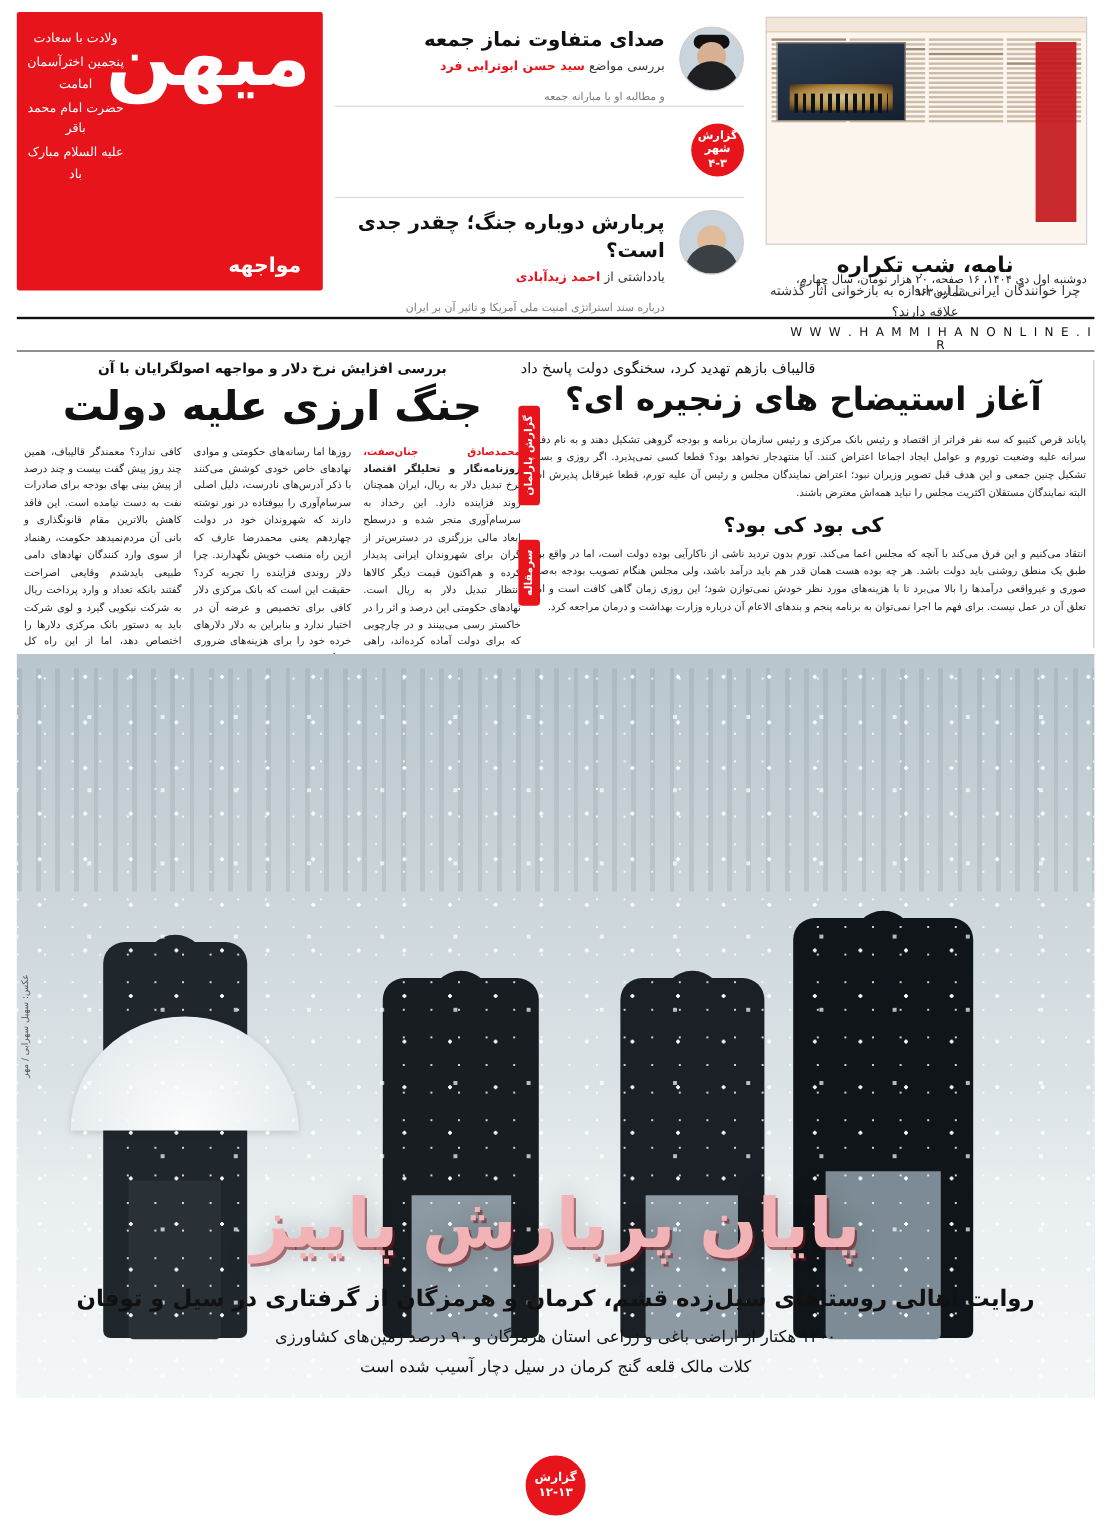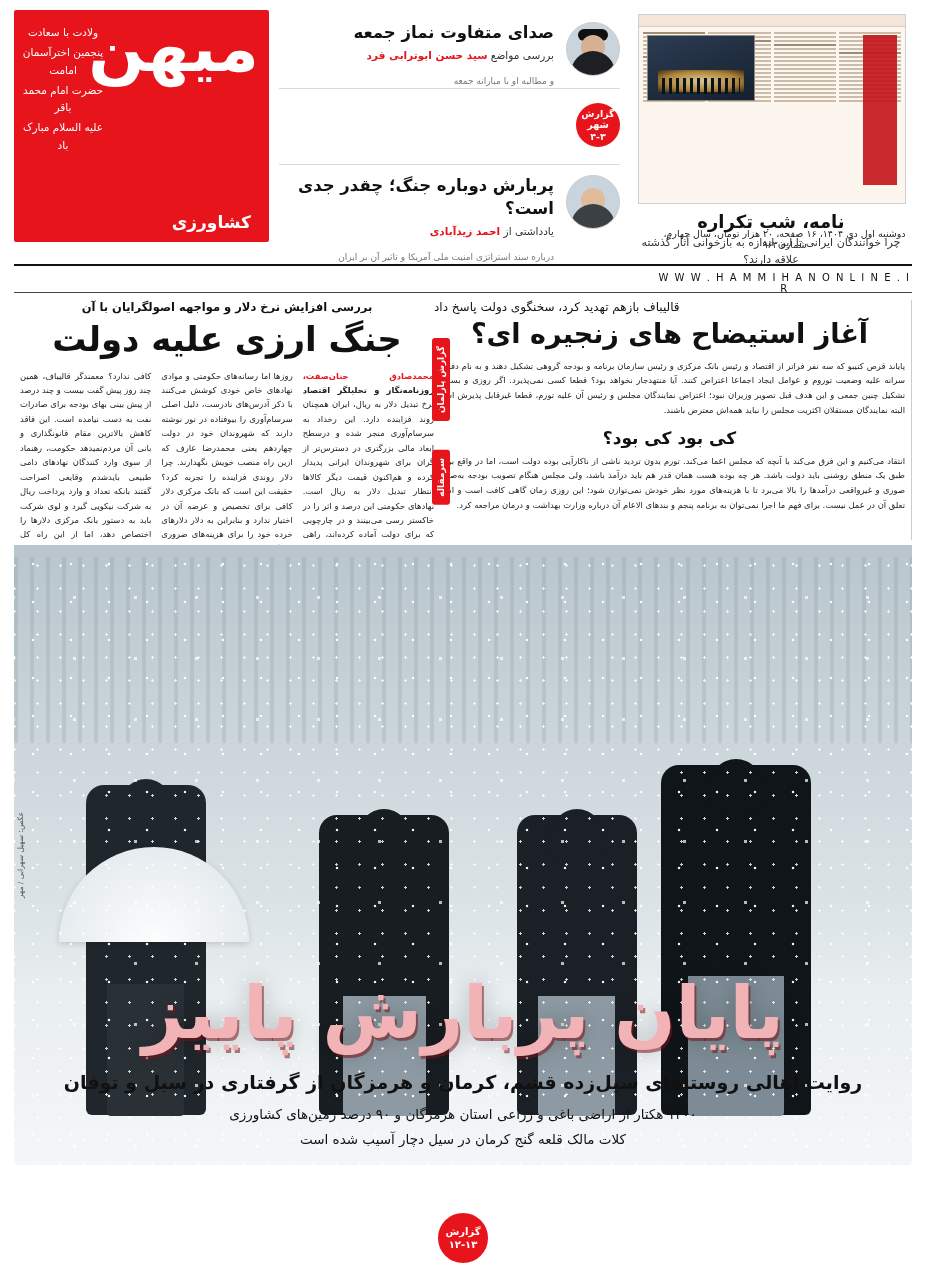--- a/index.html
+++ b/index.html
@@ -312,21 +312,21 @@
       radial-gradient(circle, rgba(255,255,255,.95) 1.4px, transparent 1.6px),
       radial-gradient(circle, rgba(255,255,255,.8) 1px, transparent 1.2px),
       radial-gradient(circle, rgba(255,255,255,.7) 1.8px, transparent 2px);
     background-size:38px 38px, 23px 23px, 61px 61px;
     background-position:0 0, 12px 9px, 30px 22px;
   }
   .photo-title {
     position:absolute;
     bottom:116px; left:0; right:0;
     text-align:center;
-    font-size:72px;
+    font-size:57px;
     font-weight:bold;
     color:#f2b3b6;
     letter-spacing:-2px;
     text-shadow:2px 3px 0 rgba(120,20,25,.55), 0 0 22px rgba(0,0,0,.25);
     line-height:1;
   }
   .photo-deck {
     position:absolute;
     bottom:72px; left:0; right:0;
     text-align:center;
@@ -357,21 +357,21 @@
 </style>
 </head>
 <body>
 
 <div class="page">
 
   <div class="masthead">
 
     <div class="logo-block">
       <div class="logo-title">میهن</div>
-      <div class="logo-sub">کشاورزی</div>
+      <div class="logo-sub">مواجهه</div>
       <div class="logo-occasion">
         <div>ولادت با سعادت</div>
         <div>پنجمین اخترآسمان امامت</div>
         <div>حضرت امام محمد باقر</div>
         <div>علیه السلام مبارک باد</div>
       </div>
     </div>
 
     <div class="headlines">
 

